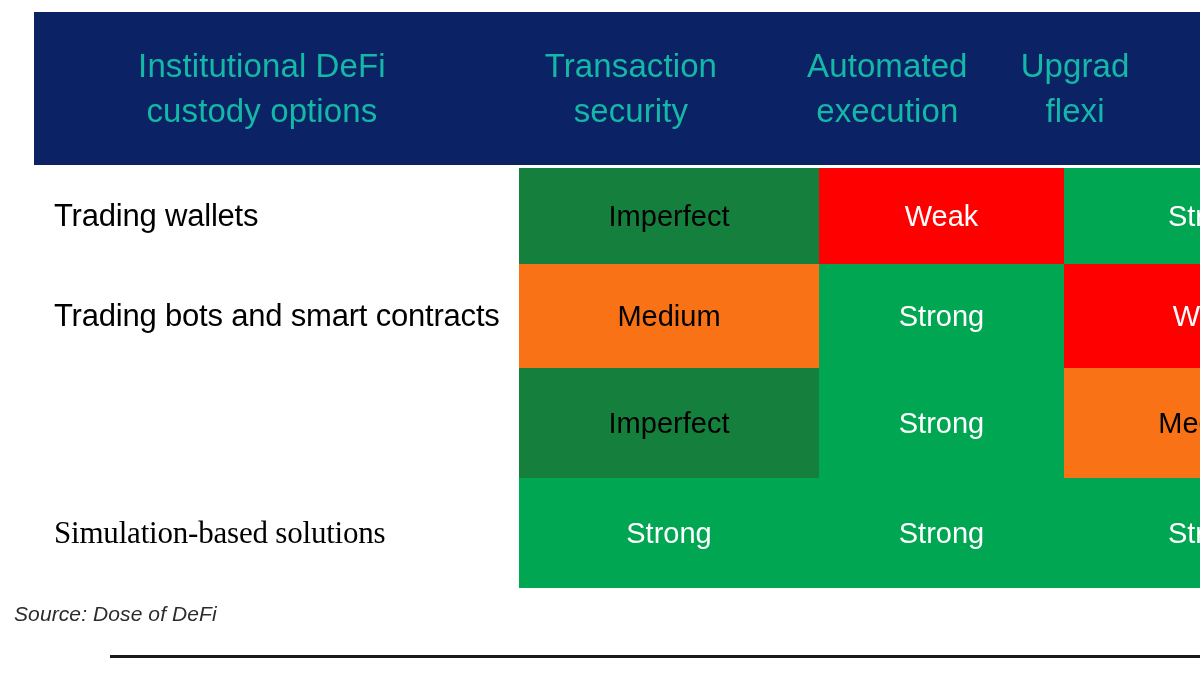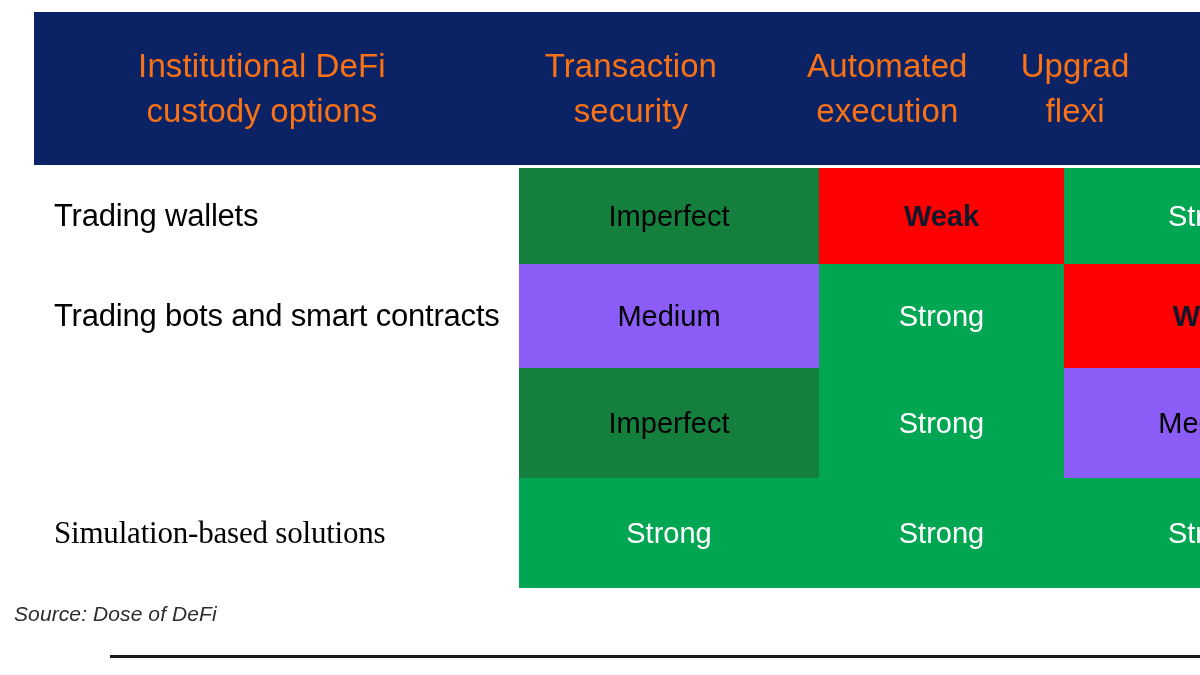--- a/index.html
+++ b/index.html
@@ -32,21 +32,21 @@
     height: 153px;
     background: #0b2265;
     display: flex;
     align-items: stretch;
   }
   .hcell {
     display: flex;
     align-items: center;
     justify-content: center;
     text-align: center;
-    color: #f97316;
+    color: #14b8a6;
     font-size: 33px;
     font-weight: 400;
     line-height: 1.35;
     letter-spacing: 0.1px;
     box-sizing: border-box;
     padding: 0 6px;
     white-space: pre-line;
     overflow: hidden;
   }
   .hcell.c0 { width: 485px; }
@@ -97,22 +97,22 @@
     box-sizing: border-box;
     height: 100%;
     overflow: hidden;
     white-space: nowrap;
   }
   .cell.w1 { width: 300px; }
   .cell.w2 { width: 245px; }
   .cell.w3 { width: 245px; }
 
   .sw-amber  { background: #15803d; color: #000000; }
-  .sw-yellow { background: #8b5cf6; color: #000000; }
-  .sw-red    { background: #ff0000; color: #0f172a; font-weight: bold; }
+  .sw-yellow { background: #f97316; color: #000000; }
+  .sw-red    { background: #ff0000; color: #ffffff; }
   .sw-green  { background: #00a651; color: #ffffff; }
 
   
   .source-note {
     position: absolute;
     left: 14px;
     top: 602px;
     font-size: 21px;
     font-style: italic;
     color: #2b2b2b;

